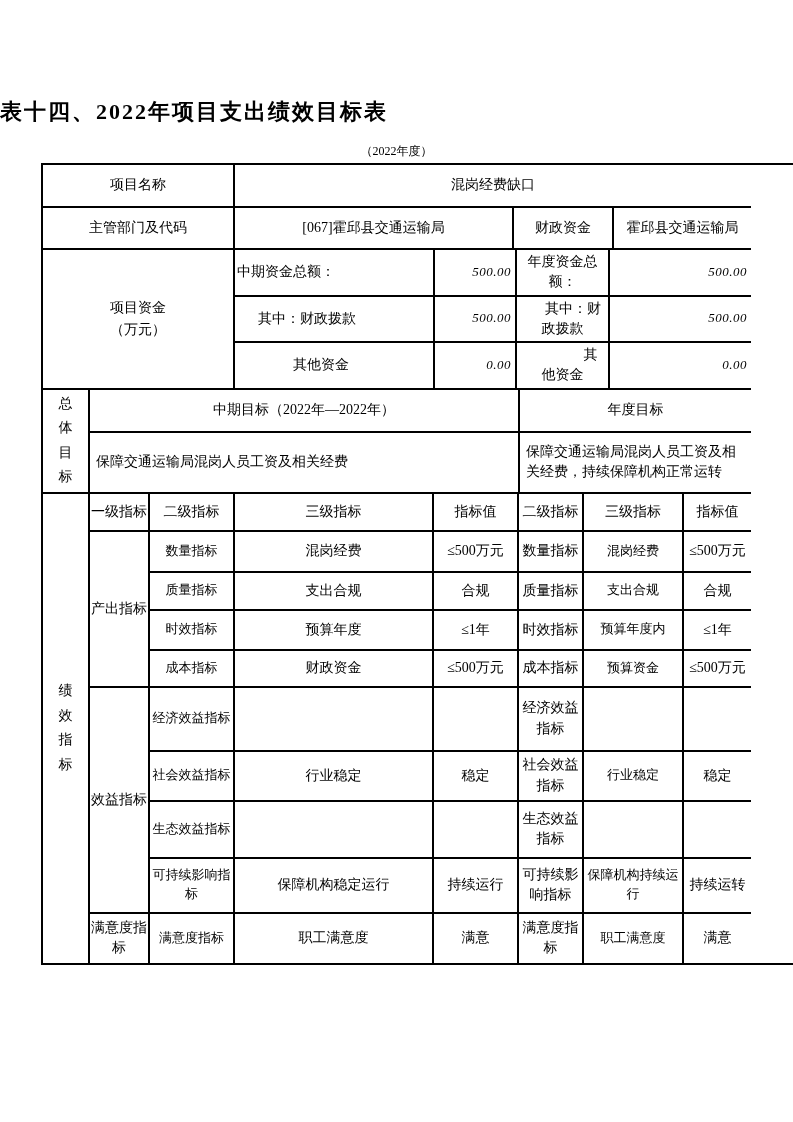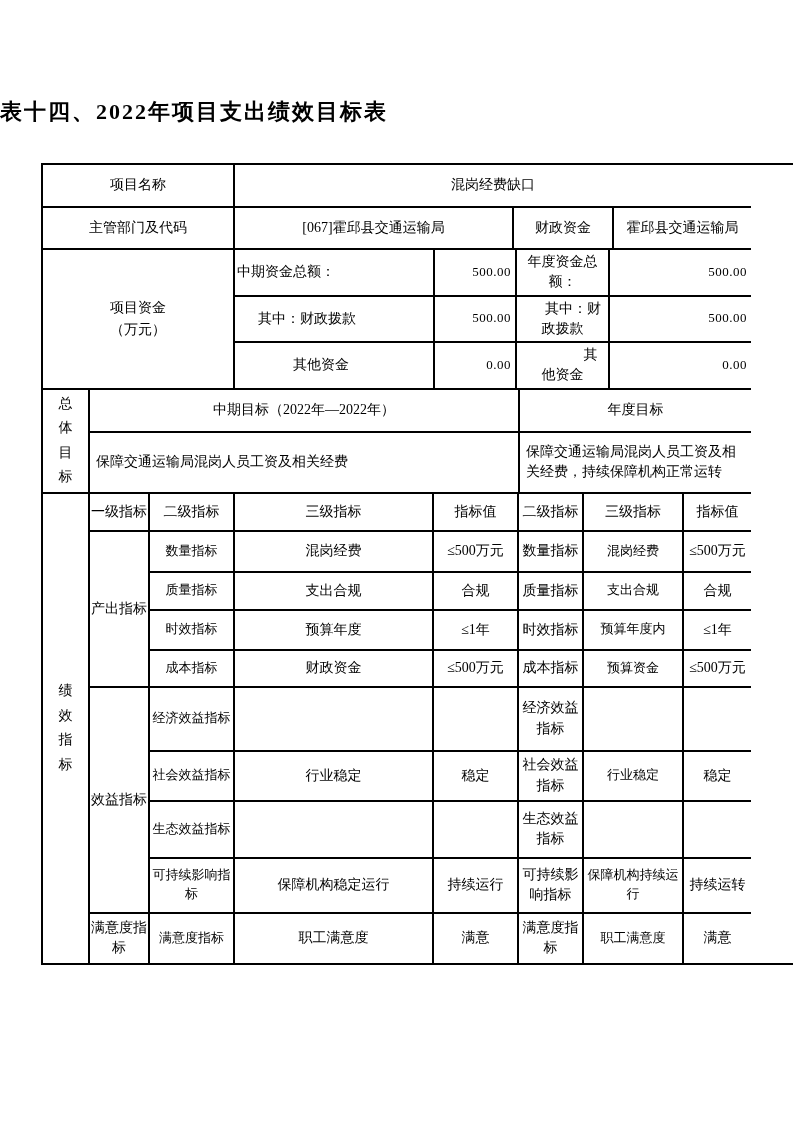--- a/index.html
+++ b/index.html
@@ -35,41 +35,42 @@
   table.sec-first tr:first-child td { border-top: none; }
   table.sec-next  tr:first-child td { border-top: none; }
   td.nb { border-bottom: none; }
 
   
   .vcell div { width: 1em; margin: 0 auto; line-height: 1.75; word-break: break-all; }
   .w4 { width: 4em !important; line-height: 1.6 !important; }
 
   
   .fl  { text-align: left; }
-  .fv  { text-align: right; padding-right: 4px; font-size: 13px; letter-spacing: 0.5px; }
+  .fv  { text-align: right; padding-right: 4px; font-size: 13px; letter-spacing: 0.5px; font-style: italic; }
   .yl  { text-align: center; padding: 2px 5px; margin-top: 39px; }
   .ind15 { text-indent: 1.5em; }
   .ind4  { text-indent: 4em; }
   .mid-other { text-indent: 4em; text-align: left; }
 
   
   .goal-text { text-align: left; padding: 4px 6px; }
 
   
   .p0  { padding: 2px 0; }
   .c2l { font-size: 13px; padding: 2px 0; }
   .c2r { padding: 2px 1px; }
   .c3r { font-size: 13px; padding: 2px 1px; }
 </style>
 </head>
 <body>
 
 <div class="page">
 
   <div class="doc-title">表十四、2022年项目支出绩效目标表</div>
+  <div class="doc-subtitle">（2022年度）</div>
 
   <div class="tables">
 
     <table class="sec-first">
       <colgroup>
           <col style="width:191px">
           <col style="width:279px">
           <col style="width:100px">
           <col style="width:138px">
         </colgroup>

